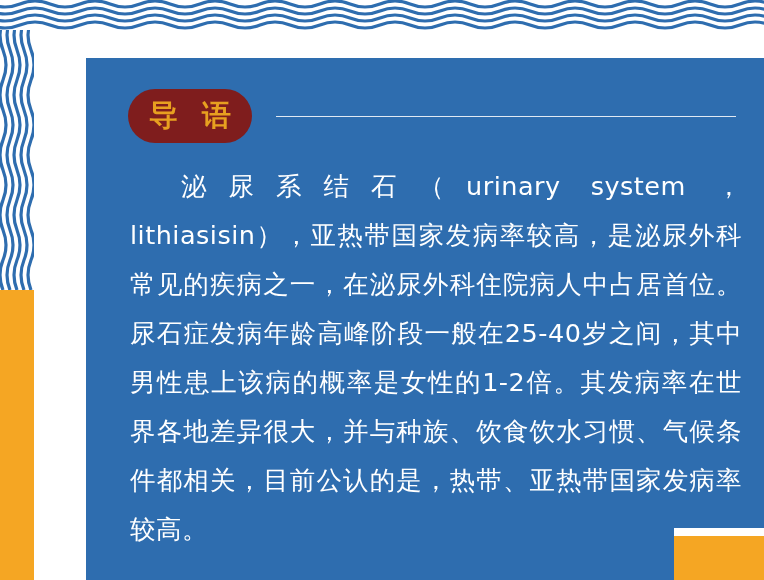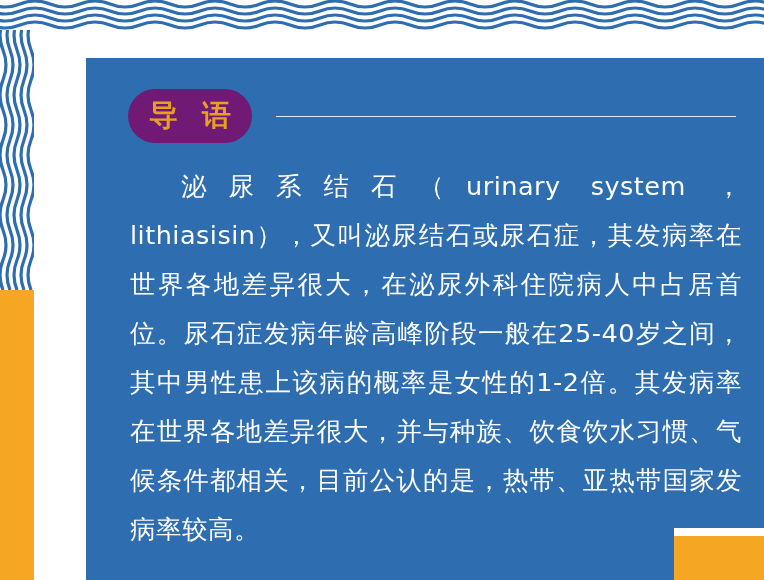--- a/index.html
+++ b/index.html
@@ -89,21 +89,21 @@
     width: 694px;
     height: 64px;
     display: flex;
     align-items: center;
   }
   .badge {
     margin-left: 42px;
     width: 124px;
     height: 54px;
     border-radius: 27px;
-    background: #701a75;
+    background: #7f1d1d;
     color: #e8a020;
     font-size: 29px;
     font-weight: bold;
     letter-spacing: 7px;
     display: flex;
     align-items: center;
     justify-content: center;
     text-indent: 7px;
     font-family: "DejaVu Sans", "Liberation Sans", sans-serif;
     flex: none;
@@ -185,21 +185,21 @@
 
   <div class="frame">
 
     <div class="card">
 
       <div class="header">
         <div class="badge">导 语</div>
         <div class="rule"></div>
       </div>
 
-      <div class="body-text">泌尿系结石（urinary system ，lithiasisin），又叫泌尿结石或尿石症，其发病率在世界各地差异很大，在泌尿外科住院病人中占居首位。尿石症发病年龄高峰阶段一般在25-40岁之间，其中男性患上该病的概率是女性的1-2倍。其发病率在世界各地差异很大，并与种族、饮食饮水习惯、气候条件都相关，目前公认的是，热带、亚热带国家发病率较高。</div>
+      <div class="body-text">泌尿系结石（urinary system ，lithiasisin），亚热带国家发病率较高，是泌尿外科常见的疾病之一，在泌尿外科住院病人中占居首位。尿石症发病年龄高峰阶段一般在25-40岁之间，其中男性患上该病的概率是女性的1-2倍。其发病率在世界各地差异很大，并与种族、饮食饮水习惯、气候条件都相关，目前公认的是，热带、亚热带国家发病率较高。</div>
 
     </div>
 
     <div class="corner-block-white"></div>
     <div class="corner-block"></div>
 
   </div>
 
 </div>
 

